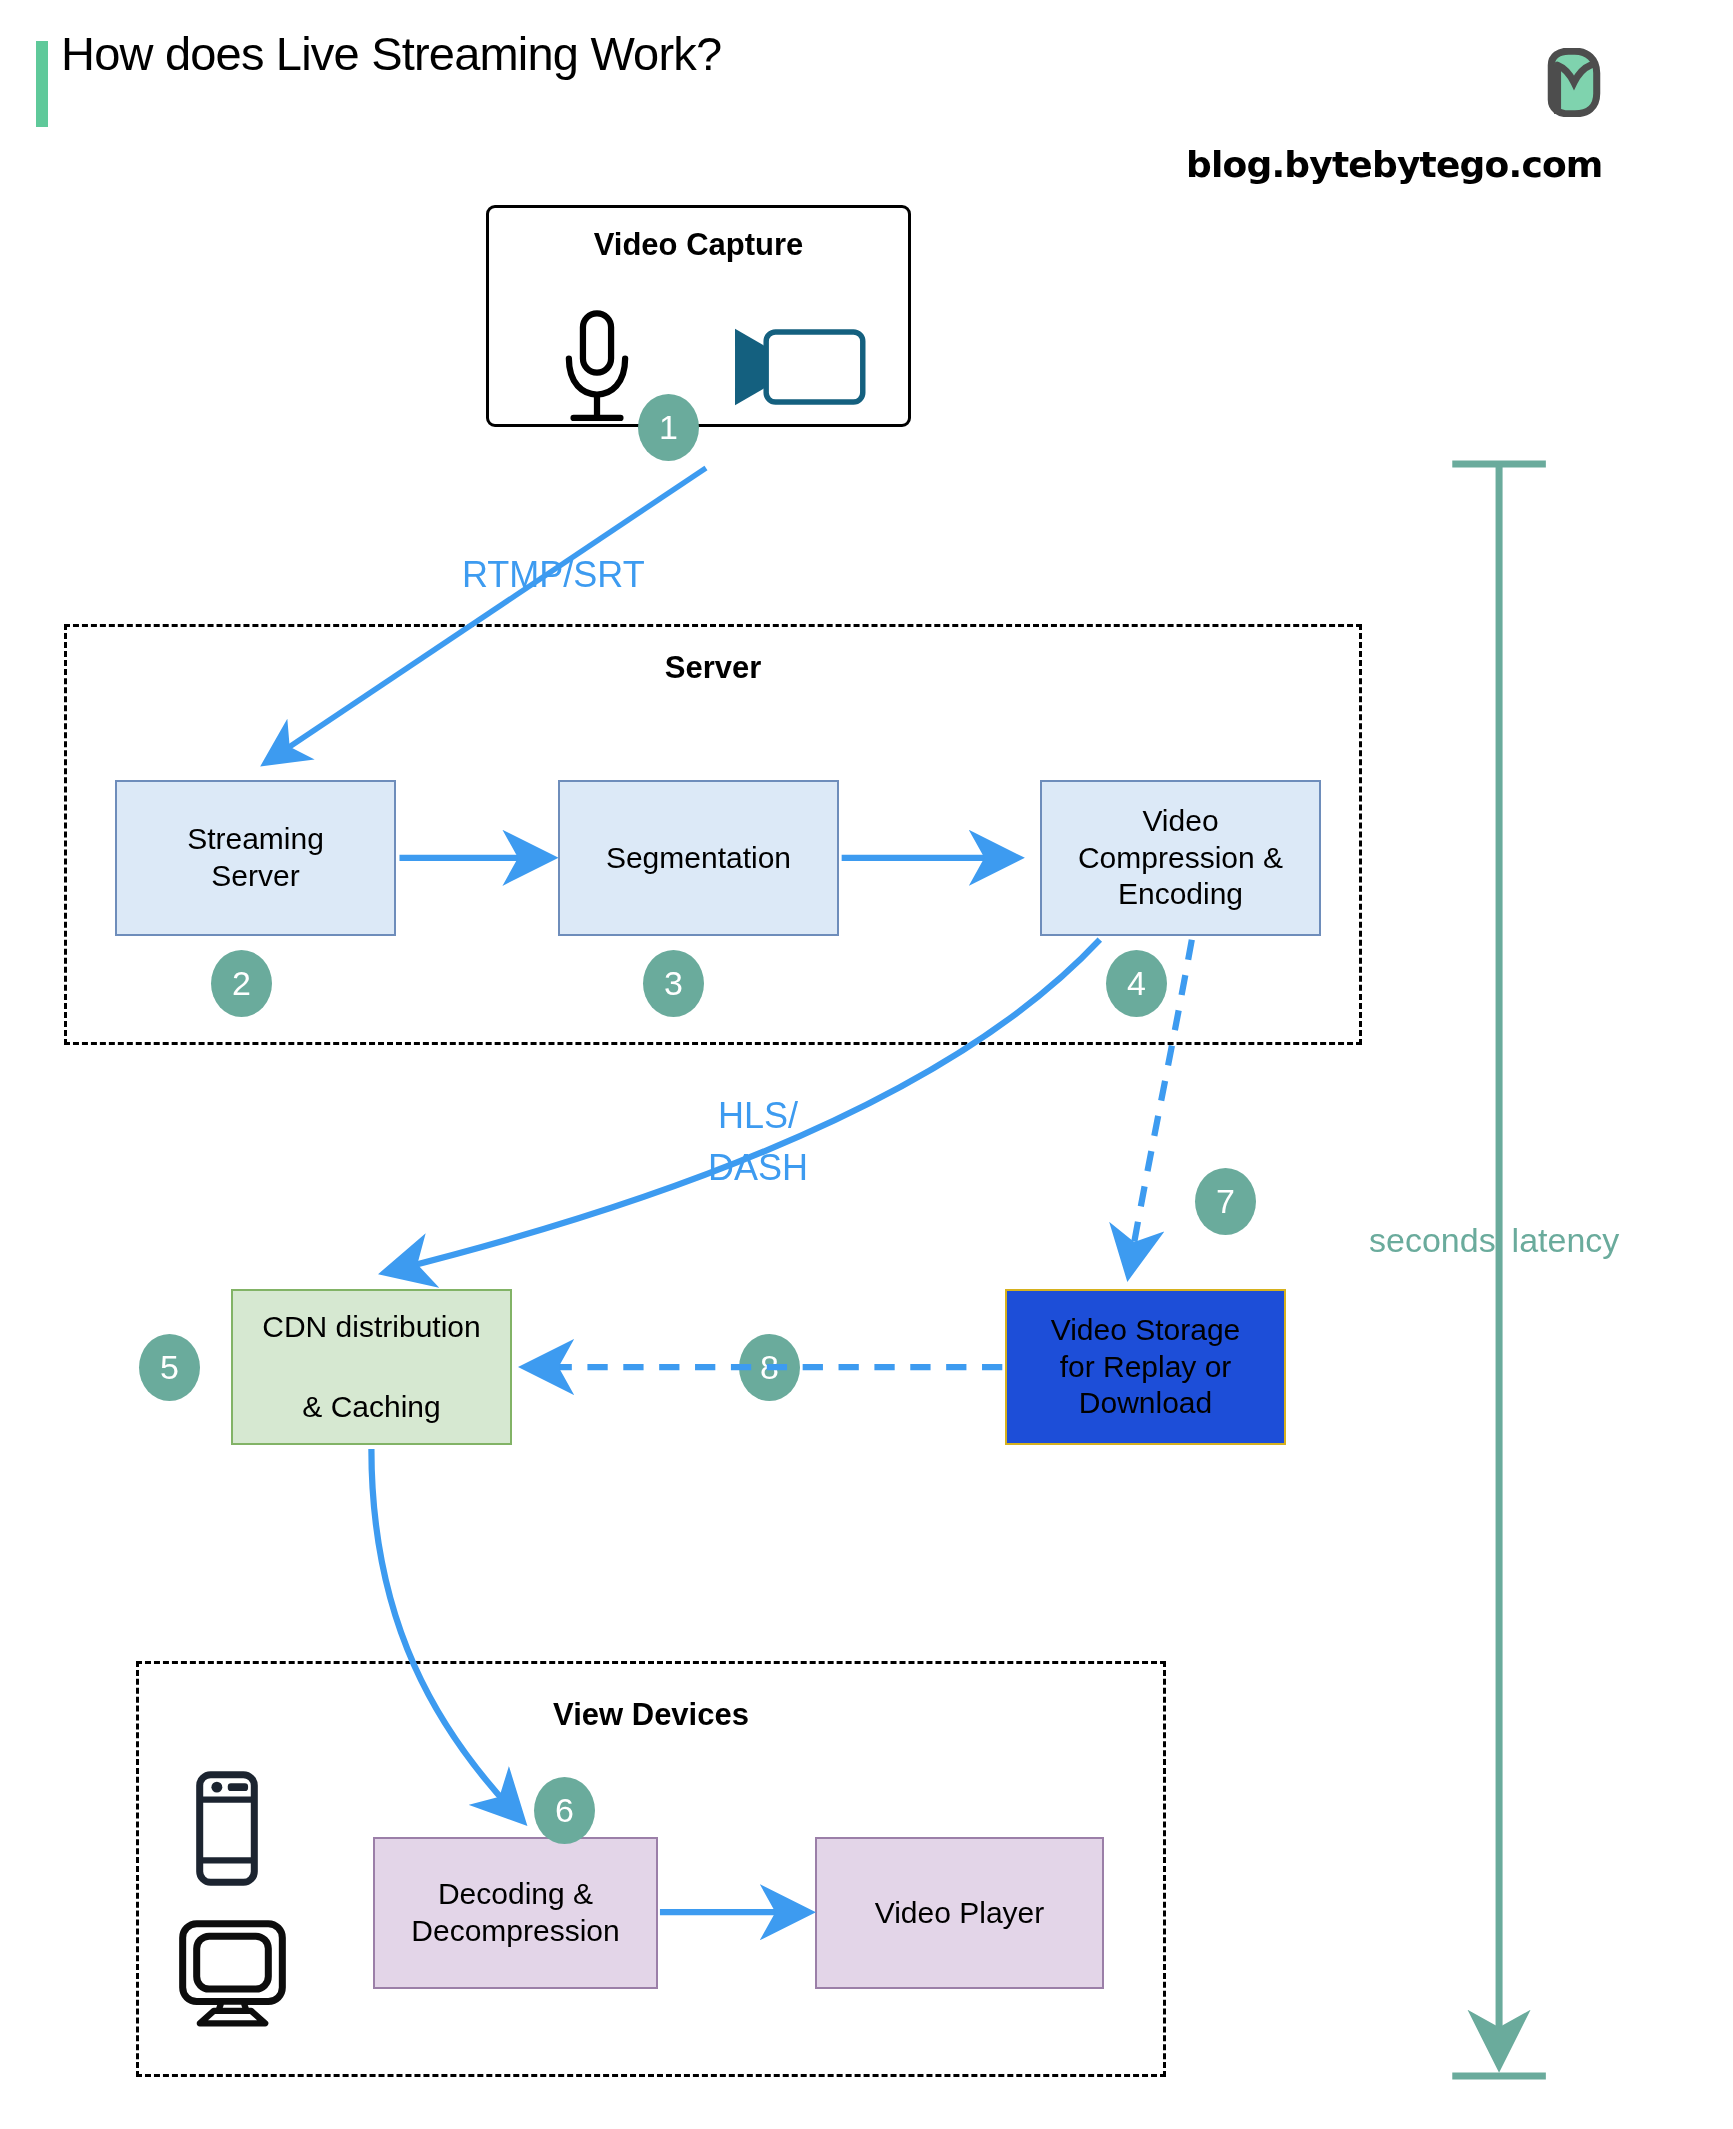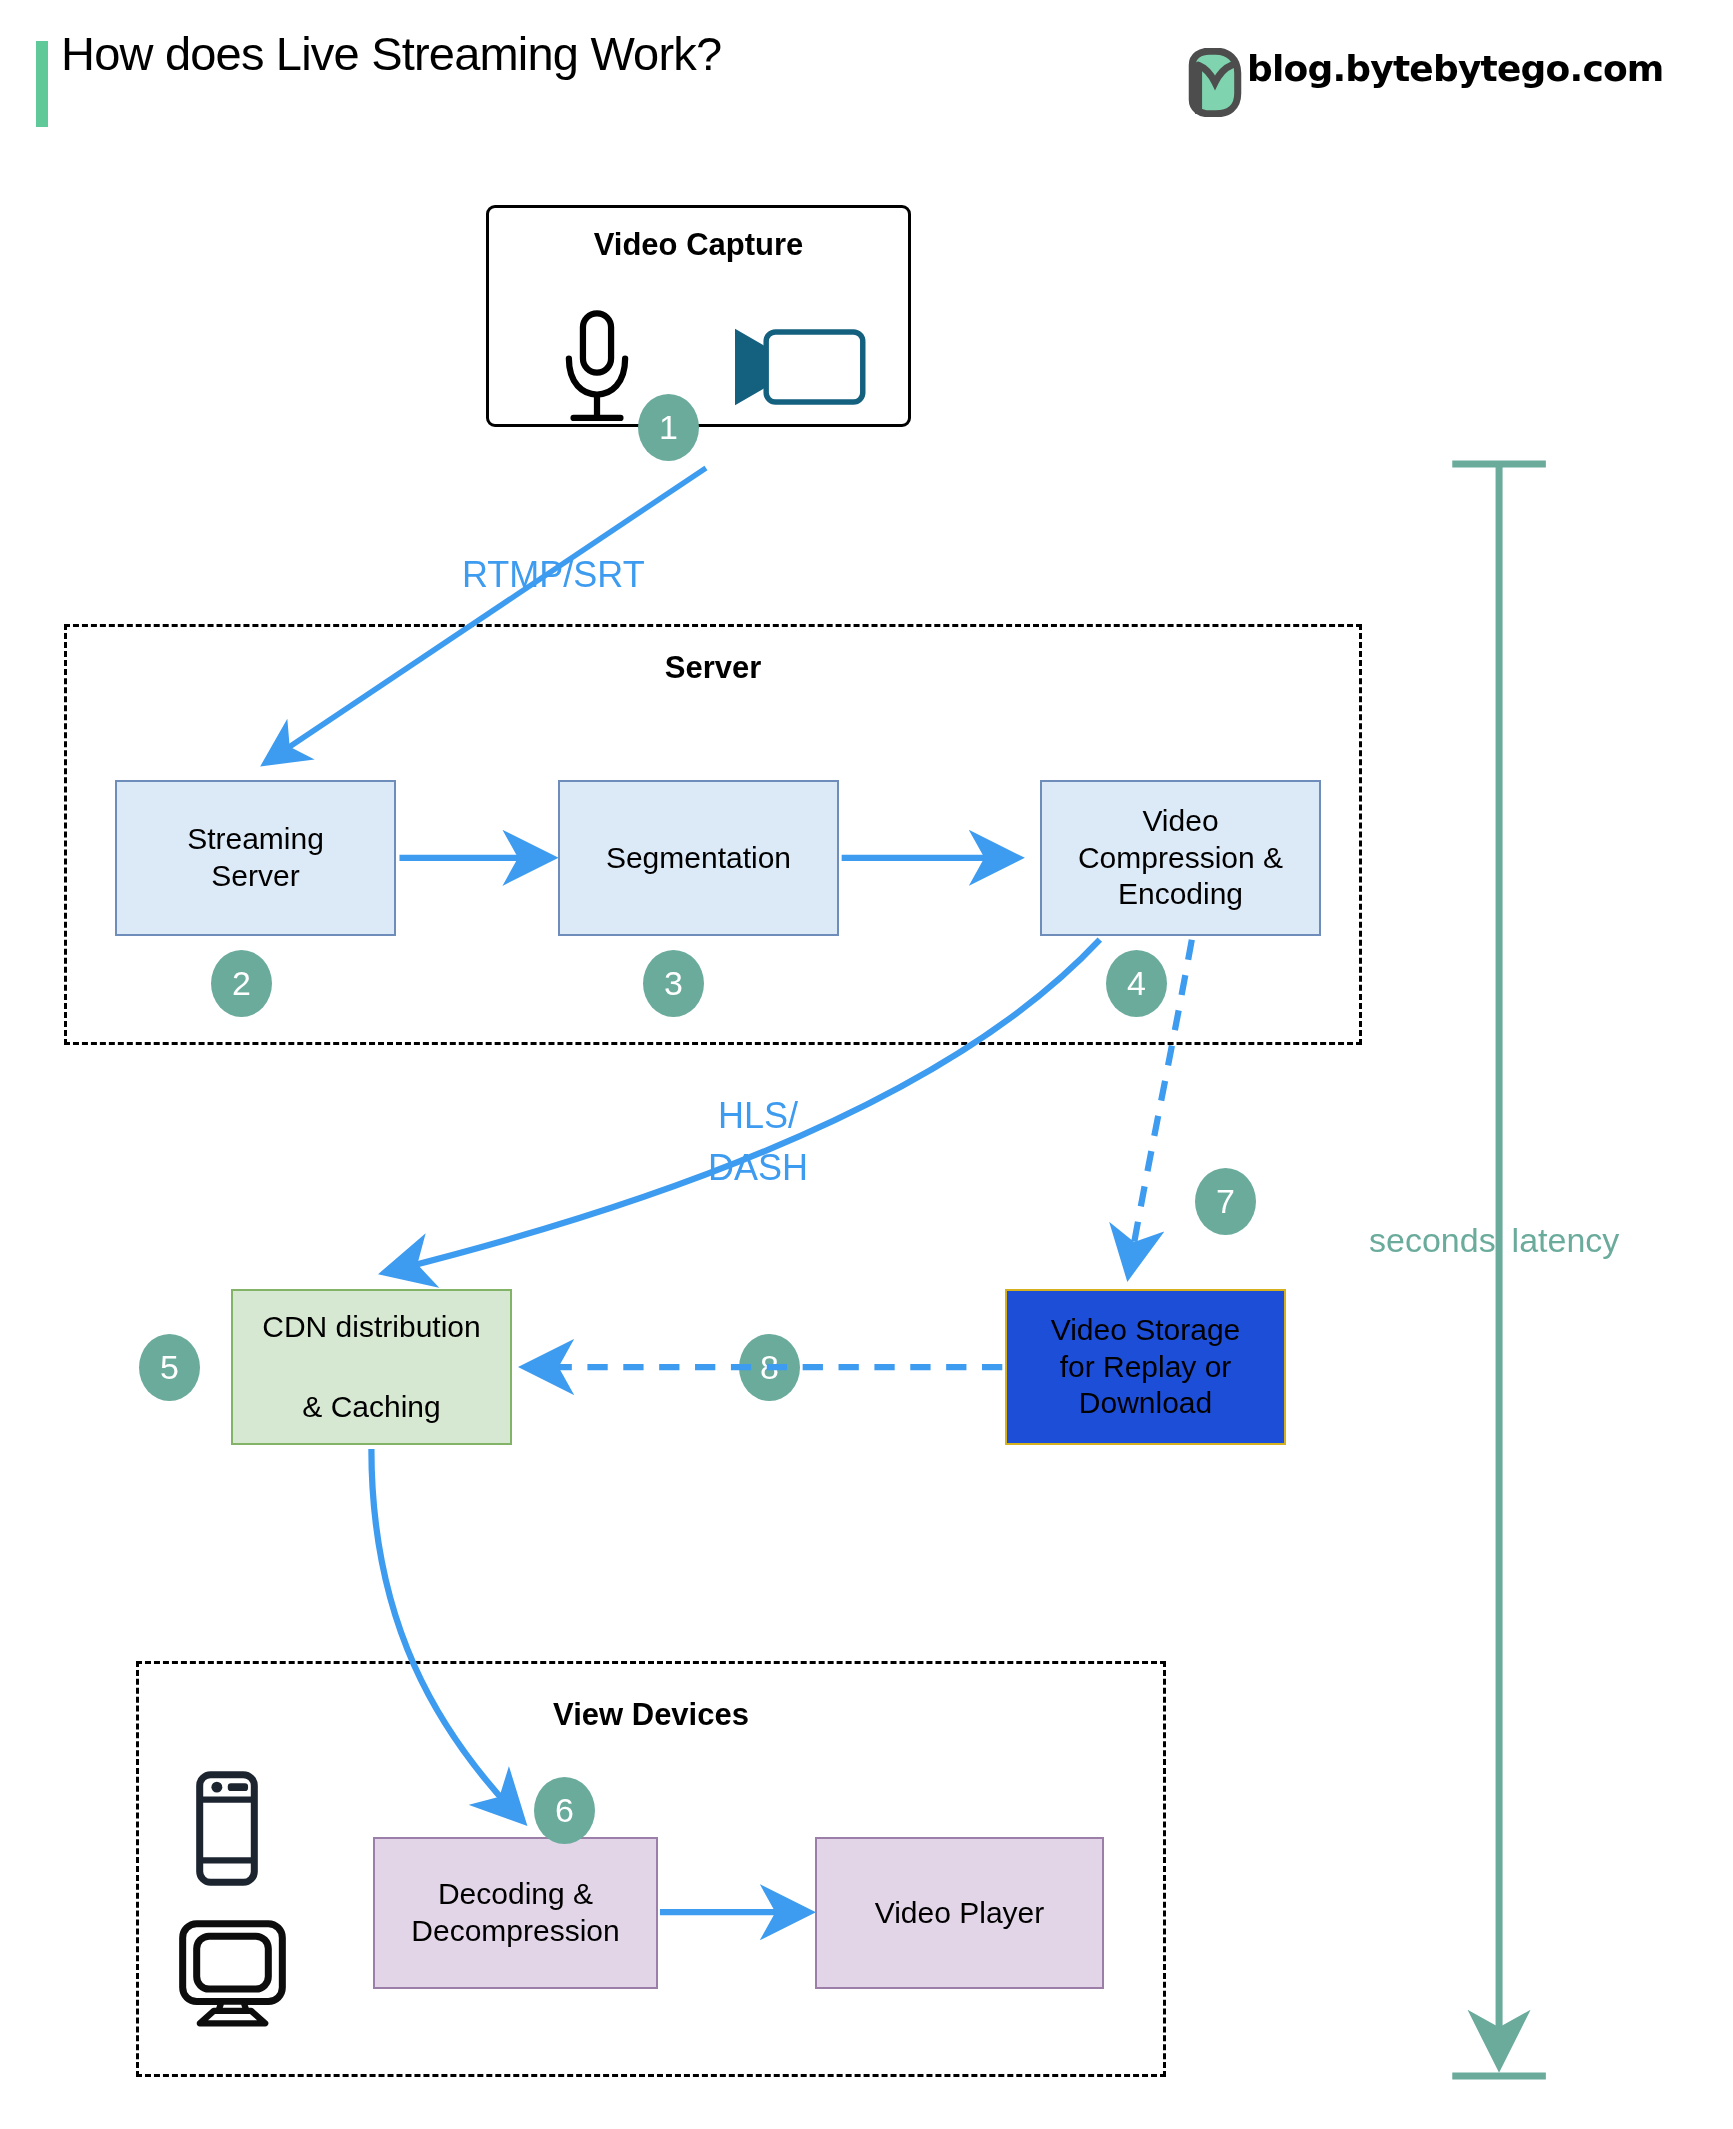--- a/index.html
+++ b/index.html
@@ -4,21 +4,21 @@
 <style>
   html,body{margin:0;padding:0;background:#ffffff;}
   body{width:1734px;height:2129px;position:relative;overflow:hidden;
        font-family:"Liberation Sans","DejaVu Sans",sans-serif;color:#000;}
   .abs{position:absolute;}
 
   
   #title-accent{left:36px;top:41px;width:11.7px;height:86px;background:#5fc99a;}
   #page-title{left:61px;top:30px;font-size:47px;font-weight:400;letter-spacing:-0.8px;
               white-space:nowrap;line-height:1;}
-  #brand{left:1186px;top:48px;display:flex;align-items:flex-start;gap:3px;}
+  #brand{left:1186px;top:48px;display:flex;align-items:flex-end;gap:27px;flex-direction:column;}
   #brand-logo{width:58px;height:69px;position:relative;}
   #brand-text{font-size:36px;font-weight:700;letter-spacing:-0.8px;
               font-family:"DejaVu Sans",sans-serif;}
 
   
   .pbox{box-sizing:border-box;display:flex;align-items:center;justify-content:center;
         text-align:center;font-size:30px;line-height:1.22;padding:4.7px 7.8px;}
   .blue  {background:#dce9f7;border:2.3px solid #6e8dbb;}
   .green {background:#d6e8d1;border:2.3px solid #82b366;gap:43px;}
   .orange{background:#1d4ed8;border:2.3px solid #d6b11e;}

